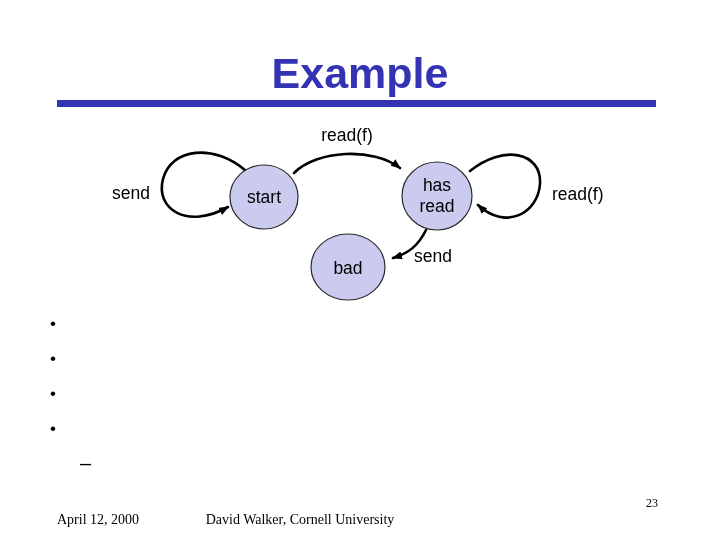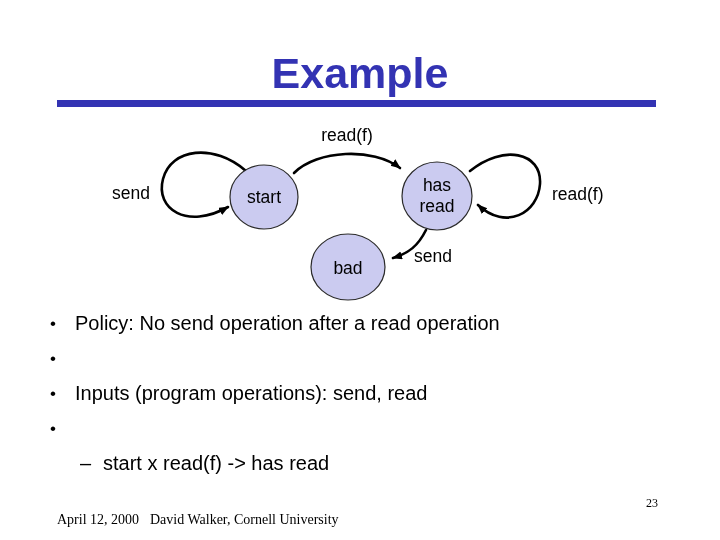--- a/index.html
+++ b/index.html
@@ -21,21 +21,21 @@
   .bullets{position:absolute;left:50px;top:306px;width:620px;font-size:20px;color:#000;}
   .bullet-row{display:flex;line-height:35px;}
   .bullet-glyph{width:25px;flex:0 0 25px;font-size:17px;}
   .sub-row{display:flex;line-height:35px;margin-left:30px;}
   .sub-glyph{width:23px;flex:0 0 23px;}
   .footer-date{
     position:absolute;left:57px;top:512px;font-family:"Liberation Serif",serif;
     font-size:14px;color:#000;
   }
   .footer-credit{
-    position:absolute;left:150px;top:512px;width:300px;text-align:left;
+    position:absolute;left:150px;top:512px;width:300px;text-align:center;
     font-family:"Liberation Serif",serif;font-size:14px;color:#000;
   }
   .page-number{
     position:absolute;right:62px;top:496px;font-family:"Liberation Serif",serif;
     font-size:12px;color:#000;
   }
 </style>
 </head>
 <body>
 
@@ -69,35 +69,32 @@
     <text class="dlabel" x="437" y="191" text-anchor="middle">has</text>
     <text class="dlabel" x="437" y="212" text-anchor="middle">read</text>
     <text class="dlabel" x="552" y="200">read(f)</text>
     <text class="dlabel" x="414" y="262">send</text>
     <text class="dlabel" x="348" y="274" text-anchor="middle">bad</text>
   </svg>
 
   <div class="bullets">
     <div class="bullet-row">
       <span class="bullet-glyph">•</span>
-      <span>Policy: No send operation after a read operation</span>
     </div>
     <div class="bullet-row">
       <span class="bullet-glyph">•</span>
     </div>
     <div class="bullet-row">
       <span class="bullet-glyph">•</span>
-      <span>Inputs (program operations): send, read</span>
     </div>
     <div class="bullet-row">
       <span class="bullet-glyph">•</span>
     </div>
     <div class="sub-row">
       <span class="sub-glyph">–</span>
-      <span>start x read(f) -&gt; has read</span>
     </div>
   </div>
 
   <div class="footer-date">April 12, 2000</div>
   <div class="footer-credit">David Walker, Cornell University</div>
   <div class="page-number">23</div>
 
 </div>
 
 </body></html>

